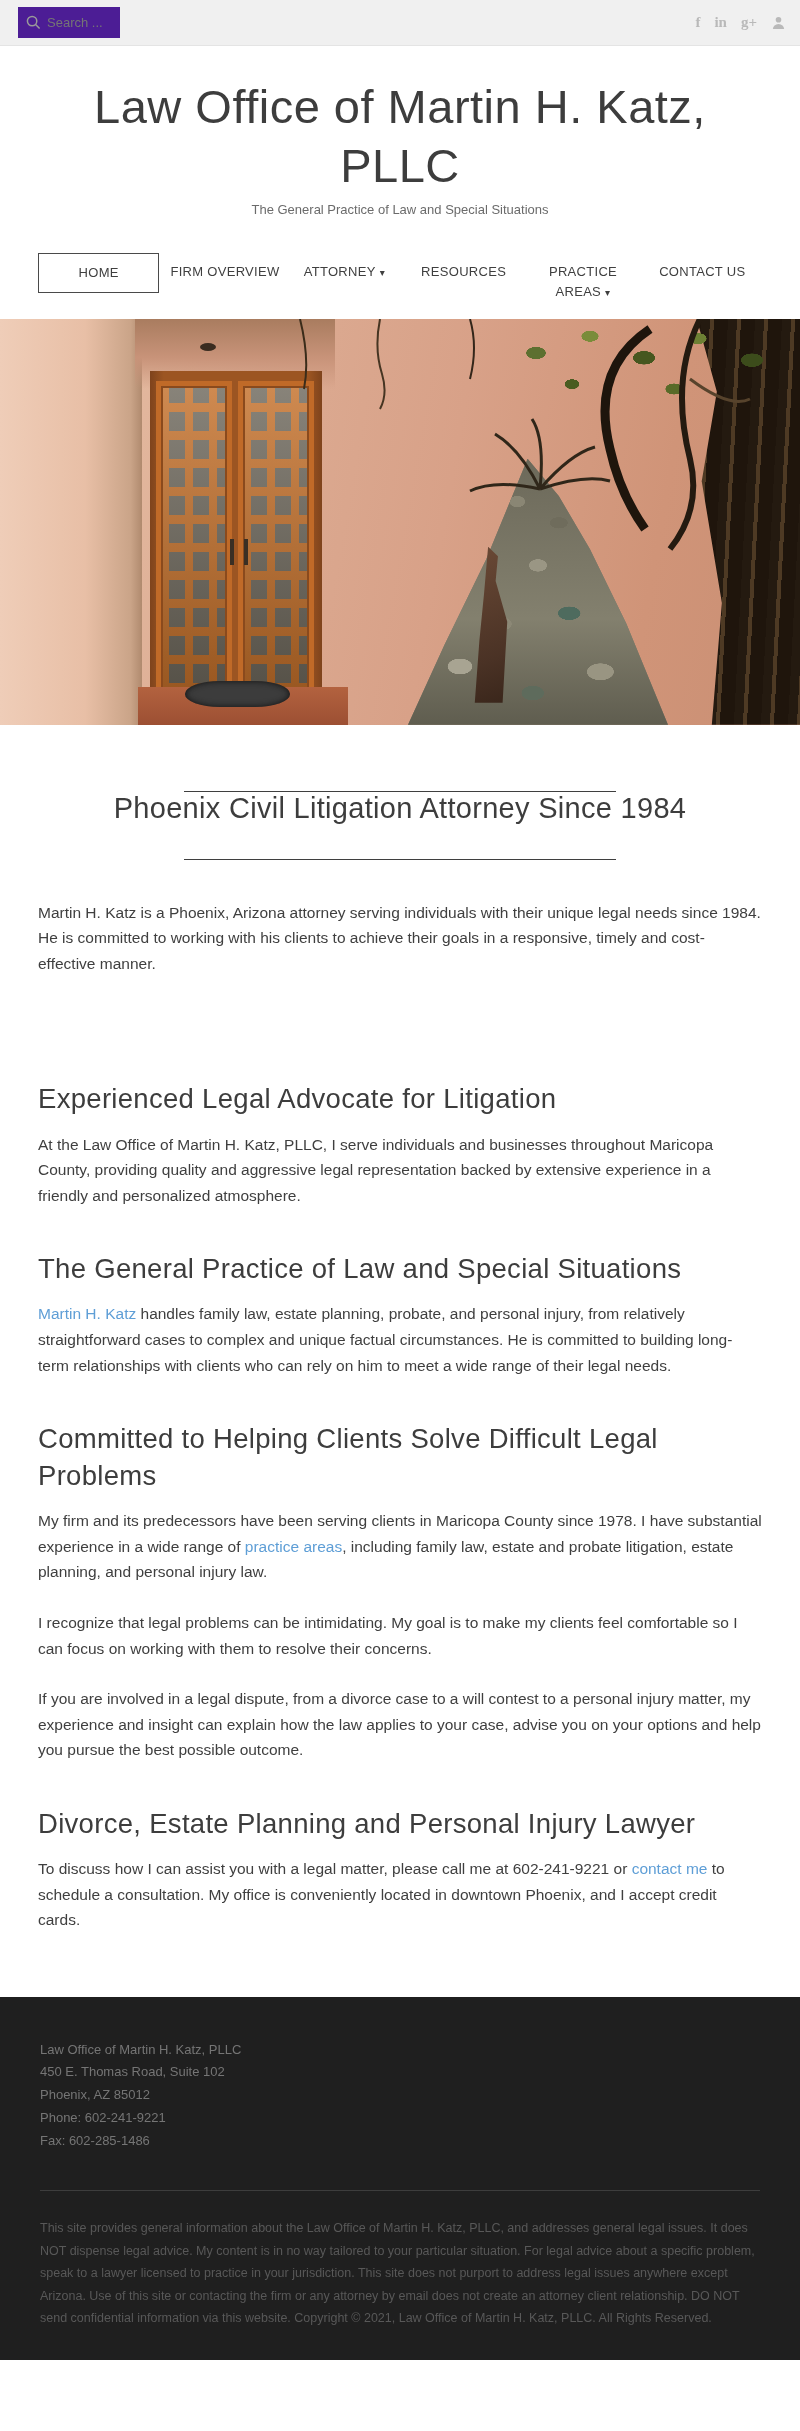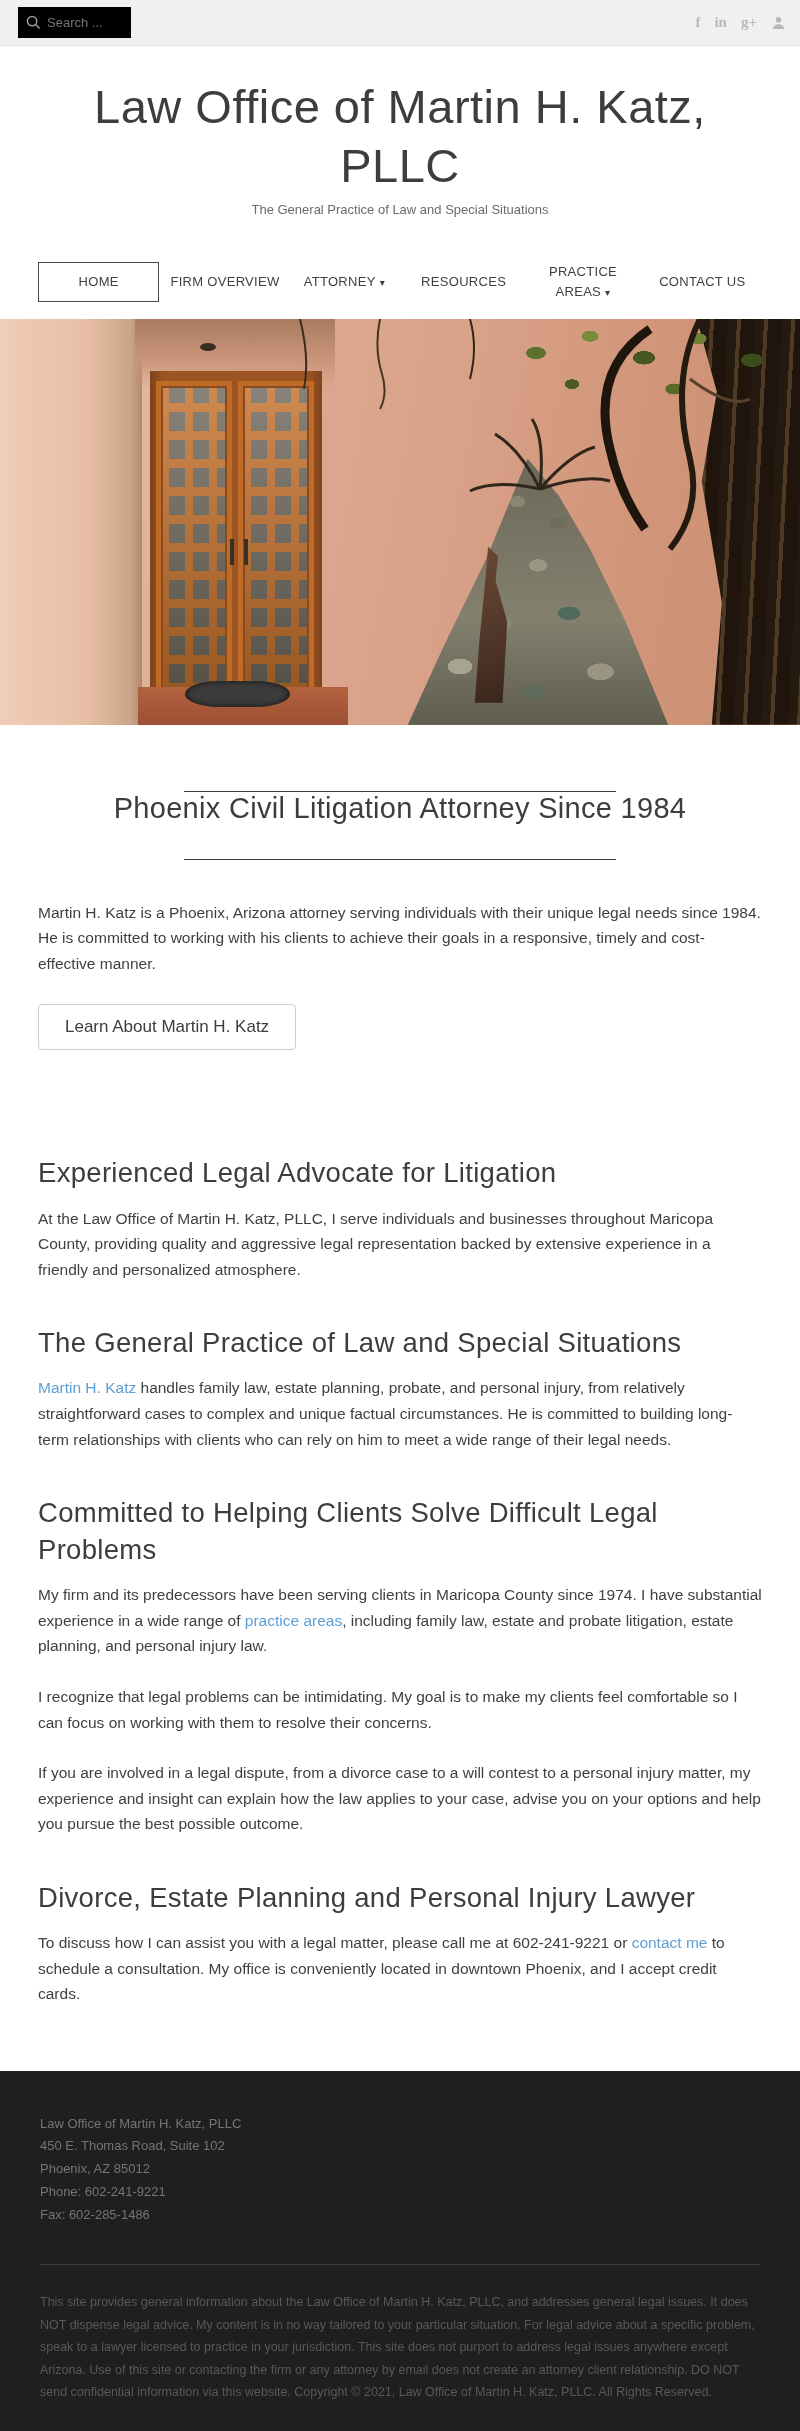--- a/index.html
+++ b/index.html
@@ -10,21 +10,21 @@
     color:#3f3f3f;
     position:relative;
   }
   
   .topbar {
     height:46px; background:#f0f0f0; border-bottom:1px solid #e4e4e4;
     display:flex; align-items:center; justify-content:space-between;
     padding:0 14px 0 18px;
   }
   .searchbox {
-    background:#000000; height:31px; width:113px;
+    background:#4c1d95; height:31px; width:102px;
     display:flex; align-items:center; gap:6px; padding:0 8px;
   }
   .searchbox svg { flex:0 0 auto; }
   .searchbox input {
     border:none; outline:none; width:70px; font-size:13px;
     font-family:"Liberation Sans", sans-serif; color:#8a8a8a; background:transparent;
   }
   .social { display:flex; align-items:center; gap:14px; }
   .social a {
     color:#b9b9b9; text-decoration:none; font-size:15px; font-weight:bold;
@@ -33,21 +33,21 @@
   .social a.usr { display:flex; align-items:center; }
   
   .masthead { text-align:center; padding-top:32px; }
   .site-title {
     font-size:47px; font-weight:400; color:#3d3d3d; line-height:1.25;
     max-width:620px; margin:0 auto; letter-spacing:0.5px;
   }
   .tagline { font-size:13px; color:#6b6b6b; margin-top:6px; }
   
   .nav {
-    width:724px; margin:36px auto 0; display:flex; align-items:center;
+    width:724px; margin:36px auto 0; display:flex; align-items:flex-start;
   }
   .nav-item {
     flex:1 1 0; text-align:center; font-size:13px; color:#3f3f3f;
     line-height:1.55; cursor:pointer; padding:9px 4px; letter-spacing:0.3px;
   }
   .nav-item.active { border:1px solid #4a4a4a; padding:9px 4px; margin-right:6px; }
   .caret::after { content:"▾"; font-size:10px; color:#3f3f3f; margin-left:4px; }
   
   .hero {
     position:relative; width:800px; height:406px; margin-top:8px; overflow:hidden;
@@ -202,39 +202,38 @@
     <path d="M690,60 q40,30 60,20" stroke="#57432c" stroke-width="3" fill="none"></path>
   </svg>
 </div>
 
 <section class="intro">
   <hr class="rule">
   <h1>Phoenix Civil Litigation Attorney Since 1984</h1>
   <hr class="rule bottom">
   <div class="container">
     <p class="body">Martin H. Katz is a Phoenix, Arizona attorney serving individuals with their unique legal needs since 1984. He is committed to working with his clients to achieve their goals in a responsive, timely and cost-effective manner.</p>
-    <button class="learn-btn">Learn About Martin H. Katz</button>
   </div>
 </section>
 
 <main class="container content">
 
   <section>
     <h2>Experienced Legal Advocate for Litigation</h2>
     <p class="body"><span>At the Law Office of Martin H. Katz, PLLC, I serve individuals and businesses throughout Maricopa County, providing quality and aggressive legal representation backed by extensive experience in a friendly and personalized atmosphere.</span></p>
   </section>
 
   <section>
     <h2>The General Practice of Law and Special Situations</h2>
     <p class="body"><a class="link" href="#">Martin H. Katz</a><span> handles family law, estate planning, probate, and personal injury, from relatively straightforward cases to complex and unique factual circumstances. He is committed to building long-term relationships with clients who can rely on him to meet a wide range of their legal needs.</span></p>
   </section>
 
   <section>
     <h2>Committed to Helping Clients Solve Difficult Legal Problems</h2>
-    <p class="body"><span>My firm and its predecessors have been serving clients in Maricopa County since 1974. I have substantial experience in a wide range of </span><a class="link" href="#">practice areas</a><span>, including family law, estate and probate litigation, estate planning, and personal injury law.</span></p>
+    <p class="body"><span>My firm and its predecessors have been serving clients in Maricopa County since 1978. I have substantial experience in a wide range of </span><a class="link" href="#">practice areas</a><span>, including family law, estate and probate litigation, estate planning, and personal injury law.</span></p>
     <p class="body"><span>I recognize that legal problems can be intimidating. My goal is to make my clients feel comfortable so I can focus on working with them to resolve their concerns.</span></p>
     <p class="body"><span>If you are involved in a legal dispute, from a divorce case to a will contest to a personal injury matter, my experience and insight can explain how the law applies to your case, advise you on your options and help you pursue the best possible outcome.</span></p>
   </section>
 
   <section>
     <h2>Divorce, Estate Planning and Personal Injury Lawyer</h2>
     <p class="body"><span>To discuss how I can assist you with a legal matter, please call me at 602-241-9221 or </span><a class="link" href="#">contact me</a><span> to schedule a consultation. My office is conveniently located in downtown Phoenix, and I accept credit cards.</span></p>
   </section>
 
 </main>

